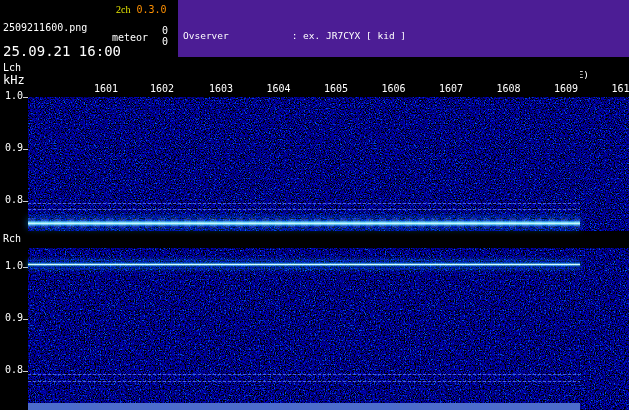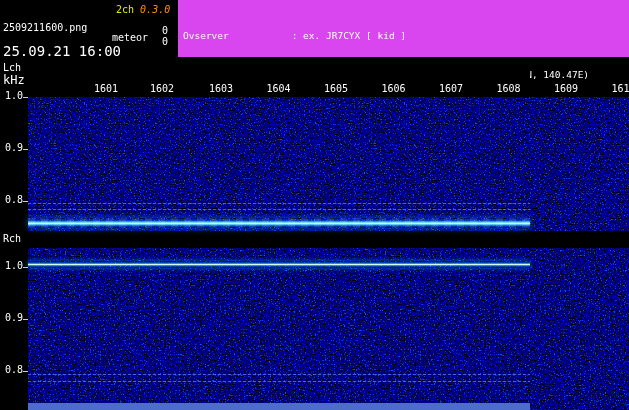--- a/index.html
+++ b/index.html
@@ -5,44 +5,44 @@
   html,body { margin:0; padding:0; background:#000; }
   .screen {
     position:relative; width:629px; height:410px; background:#000;
     overflow:hidden; font-family:"DejaVu Sans Mono", monospace; color:#fff;
   }
   
   .info-panel { position:absolute; left:0; top:0; width:178px; height:57px; background:#000; }
   .app-title { position:absolute; left:6px; top:2px; font-size:12px; font-weight:bold; letter-spacing:0; }
   .app-title span { margin-right:5.5px; }
   .version { position:absolute; left:116px; top:4px; font-size:10px; white-space:pre; }
-  .ver-mode { color:#e8e800; }
-  .ver-num  { color:#ff9000;font-style:italic; }
+  .ver-mode { color:#e8e800;font-family:Liberation Serif, serif; }
+  .ver-num  { color:#ff9000; }
   .filename  { position:absolute; left:3px;  top:22px; font-size:10px; }
   .count     { position:absolute; left:162px; font-size:10px; }
   .c1 { top:25px; } .c2 { top:36px; }
   .meteor    { position:absolute; left:112px; top:32px; font-size:10px; }
   .timestamp { position:absolute; left:3px;  top:43px; font-size:14px; }
 
   
   .header {
     position:absolute; left:178px; top:0; width:451px; height:57px;
-    background:#d946ef; color:#fff; box-sizing:border-box;
+    background:#4c1d95; color:#fff; box-sizing:border-box;
     padding:3px 0 0 5px; font-size:9.5px; line-height:13px; white-space:pre;
   }
 
   
   .axis { position:absolute; left:0; top:57px; width:28px; height:353px; background:#000;padding-left:12px; }
   .ch-label { position:absolute; left:3px; font-size:10px; }
   .unit-label { position:absolute; left:3px; font-size:12px; }
   .ftick { position:absolute; left:5px; font-size:10px; }
   .tickmark { position:absolute; left:23px; width:5px; height:1px; background:#cccccc; }
 
   
-  .spectro { position:absolute; left:28px; width:502px; background:#000; }
+  .spectro { position:absolute; left:28px; width:552px; background:#000; }
   .lch-panel { top:57px;  height:174px; }
   .rch-panel { top:248px; height:162px; }
   .time-axis { position:absolute; left:0; top:26px; width:100%; height:12px; }
   .time-axis span { position:absolute; top:0; transform:translateX(-50%); font-size:10px; color:#fff; white-space:nowrap; }
   .noise-svg { position:absolute; left:0; display:block; }
   .noise-l { top:40px; }
   .noise-r { top:0; }
   .faint-line {
     position:absolute; left:0; width:100%; height:1px;
     background:repeating-linear-gradient(90deg, rgba(95,125,255,0.75) 0 3px, rgba(35,55,160,0.35) 3px 5px);

